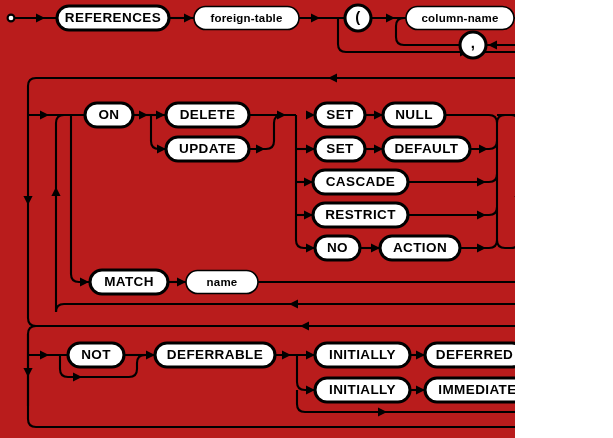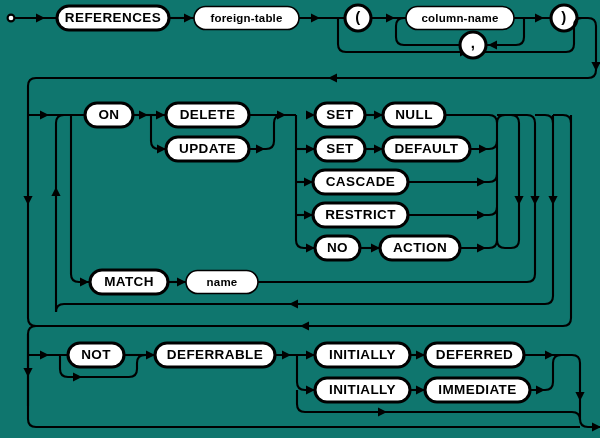--- a/index.html
+++ b/index.html
@@ -1,19 +1,19 @@
 <!DOCTYPE html>
 <html><head>
 <meta charset="utf-8">
 <style>
   html,body{margin:0;padding:0;background:#ffffff;}
   #diagram-root{
     position:relative;
-    width:600px;height:438px;
-    background:#0f766e;
+    width:515px;height:438px;
+    background:#b91c1c;
     font-family:"Liberation Sans", sans-serif;
     overflow:hidden;
   }
   svg#rr{position:absolute;left:0;top:0;width:613px;height:438px;}
   .rail{fill:none;stroke:#000000;stroke-width:2.1;stroke-linecap:butt;stroke-linejoin:round;}
   .arrow{fill:#000000;stroke:none;}
   .dot{fill:#ffffff;stroke:#000000;stroke-width:2.1;}
   .term{fill:#ffffff;stroke:#000000;stroke-width:3.1;}
   .nonterm{fill:#ffffff;stroke:#000000;stroke-width:1.6;}
   text.lbl{

